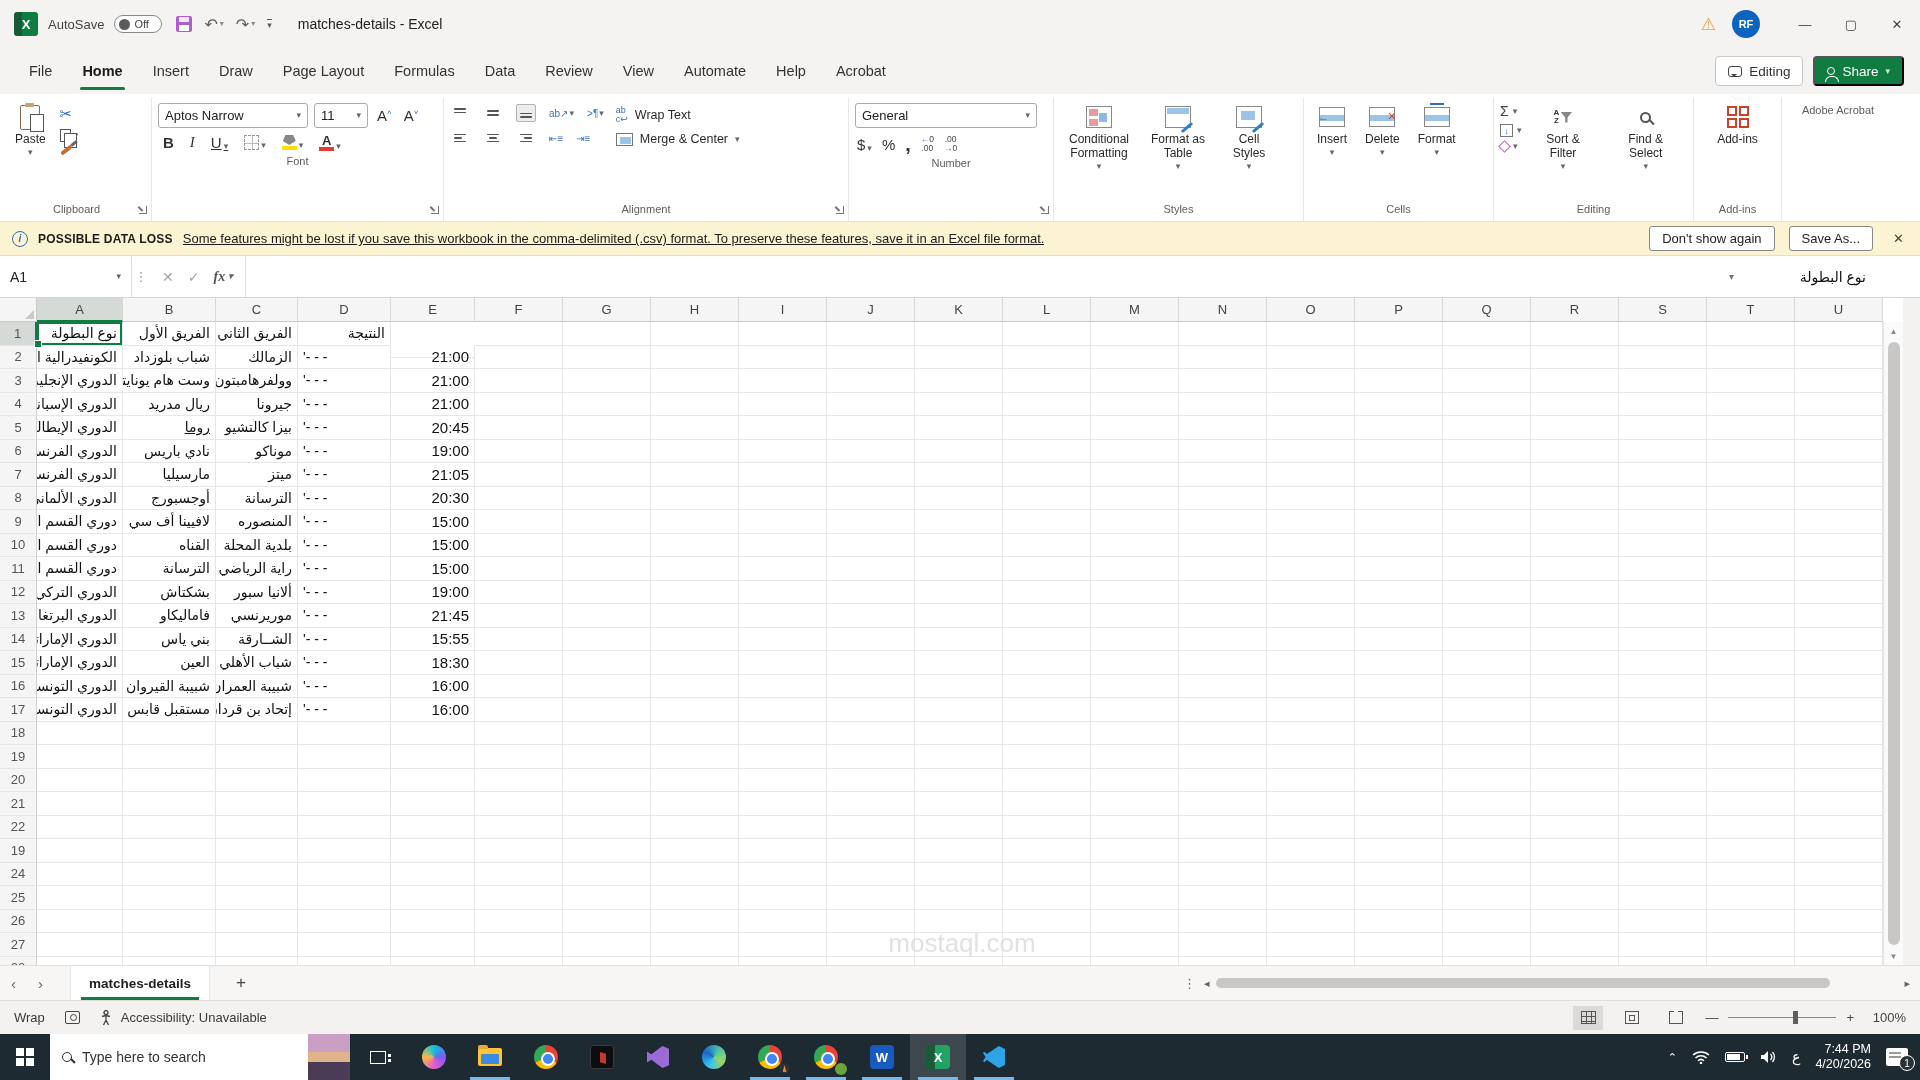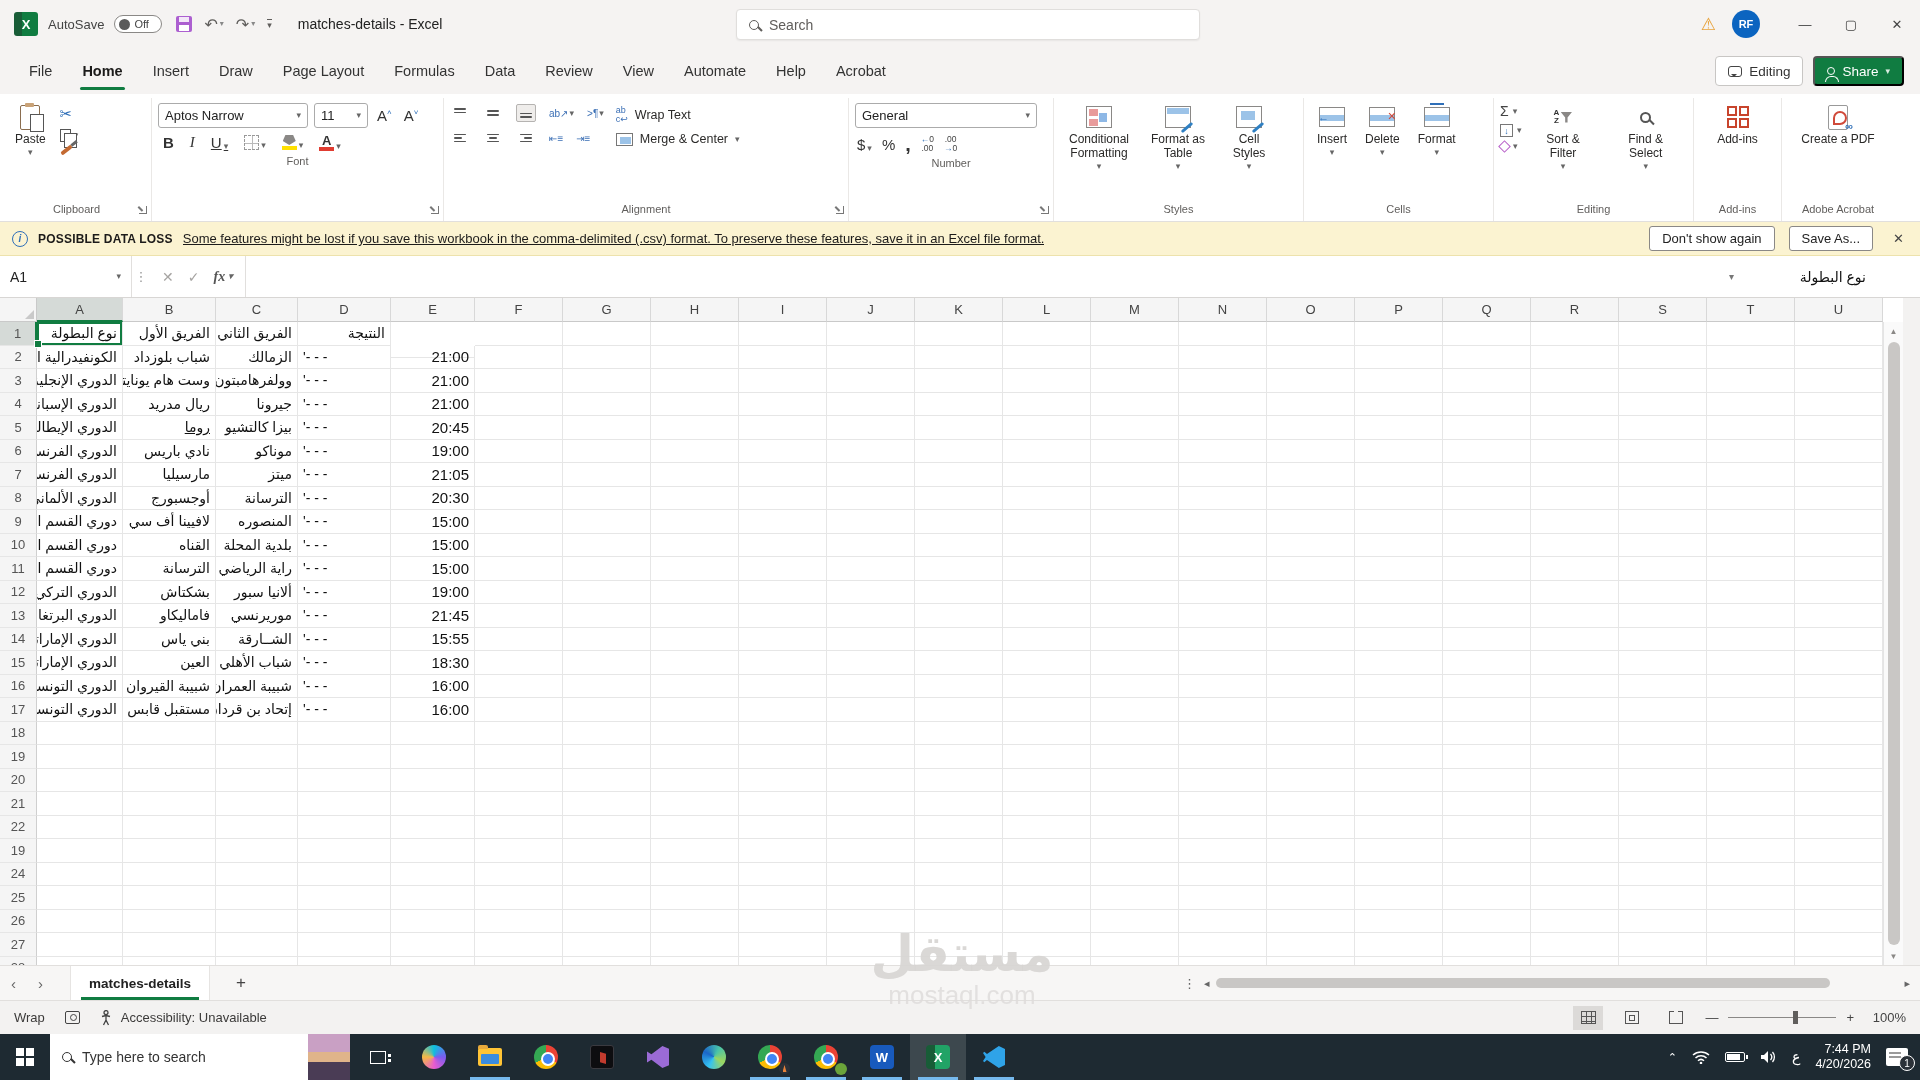--- a/index.html
+++ b/index.html
@@ -278,24 +278,20 @@
         <div class="qbtn">
             <span>↷</span>
             <span class="chv">▾</span>
           </div>
         <div class="qbtn">
             <span class="qat-more">▾</span>
           </div>
       </div>
       <span class="doc-title">matches-details  -  Excel</span>
     </div>
-    <div class="tb-search">
-      <span class="mag"></span>
-      <span>Search</span>
-    </div>
     <div class="tb-right">
       <span class="warn-ic">⚠</span>
       <div class="avatar">RF</div>
       <div class="winbtn">—</div>
       <div class="winbtn">▢</div>
       <div class="winbtn">✕</div>
     </div>
   </header>
 
   <nav class="tabrow">
@@ -588,28 +584,20 @@
                 <span></span>
               </span>
             </span>
           <span>Add-ins</span>
         </div>
       </div>
       <div class="glabel">Add-ins</div>
     </div>
 
     <div class="rgroup" style="width:112px;border-right:none">
-      <div class="gbody" style="justify-content:center;width:100%">
-        <div class="bigbtn">
-          <span class="bicon">
-              <span class="pdf-ic"></span>
-            </span>
-          <span>Create a PDF</span>
-        </div>
-      </div>
       <div class="glabel">Adobe Acrobat</div>
     </div>
 
     <span class="collapse-chv"></span>
   </section>
 
   <div class="warnbar">
     <span class="info-ic">i</span>
     <span class="warn-title">POSSIBLE DATA LOSS</span>
     <span class="warn-msg">Some features might be lost if you save this workbook in the comma-delimited (.csv) format. To preserve these features, save it in an Excel file format.</span>
@@ -1465,17 +1453,16 @@
         <div>7:44 PM</div>
         <div>4/20/2026</div>
       </div>
       <div class="notif">
           <span class="nbadge">1</span>
         </div>
     </div>
   </div>
 
   <div class="watermark">
-    <div class="w1">مستقل</div>
     <div class="w2">mostaql.com</div>
   </div>
 
 </div>
 
 </body></html>

